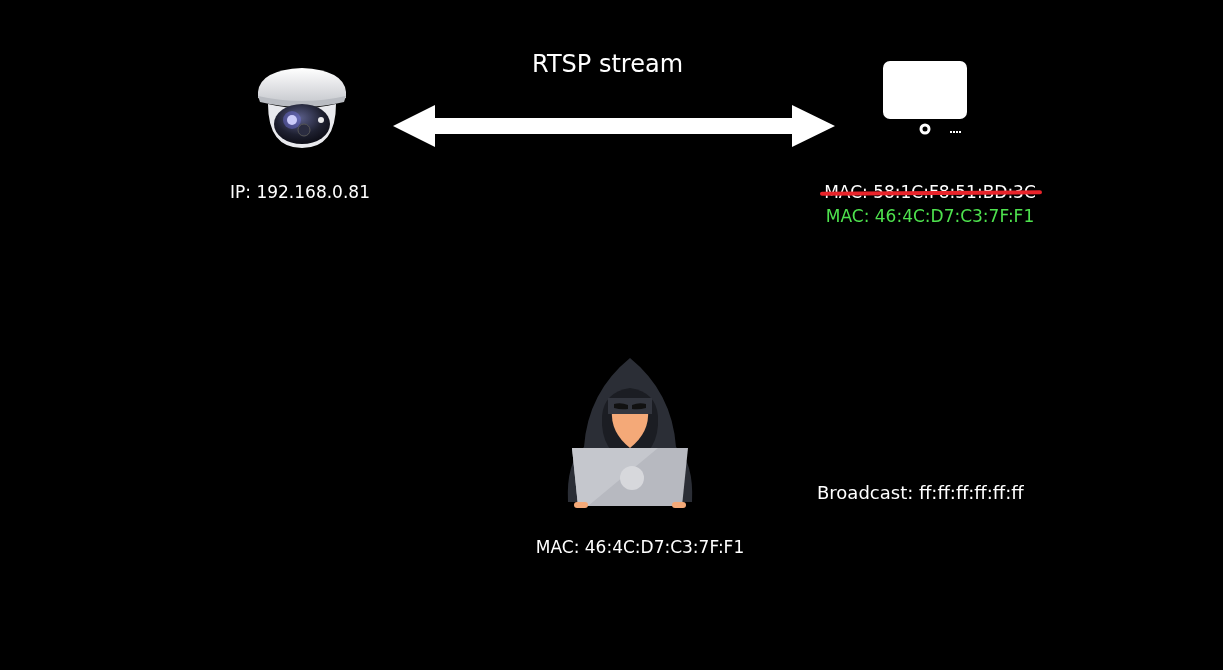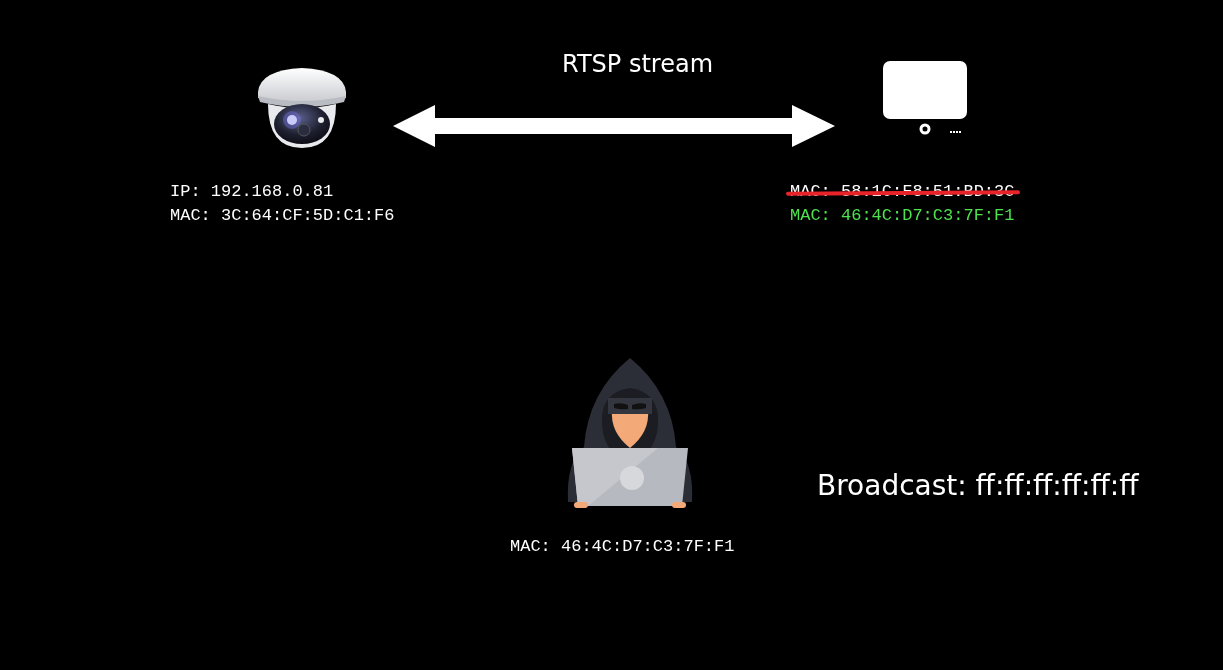--- a/index.html
+++ b/index.html
@@ -1,23 +1,23 @@
 <!DOCTYPE html>
 <html><head>
   <meta charset="utf-8">
   <style>
     html, body { margin: 0; padding: 0; }
     body {
       width: 1223px; height: 670px; background: #000; position: relative; overflow: hidden;
       font-family: "DejaVu Sans", sans-serif; color: #fff;
     }
     .abs { position: absolute; }
-    .label { font-size: 17px; line-height: 24px; text-align: left; white-space: nowrap; font-family: Liberation Mono, monospace; }
-    .title { font-size: 24px; margin-left: 30px; }
-    .broadcast { font-size: 28px; white-space: nowrap; }
+    .label { font-size: 17px; line-height: 24px; text-align: center; white-space: nowrap; }
+    .title { font-size: 24px; }
+    .broadcast { font-size: 18px; white-space: nowrap; margin-top: 13px; }
     .strike-wrap { position: relative; display: inline-block; }
     .strike-line {
       position: absolute; left: -4px; right: -6px; top: 11px; height: 4px;
       background: #e8232a; border-radius: 2px; transform: rotate(-0.4deg);
     }
     .green { color: #4ee24e; }
   </style>
 </head>
 <body>
 
@@ -53,21 +53,20 @@
   <rect x="3" y="3" width="84" height="58" rx="7" ry="7" fill="#fff"></rect>
   <circle cx="45" cy="71" r="4" fill="none" stroke="#fff" stroke-width="3"></circle>
   <rect x="70" y="73" width="2" height="2" fill="#fff"></rect>
   <rect x="73" y="73" width="2" height="2" fill="#fff"></rect>
   <rect x="76" y="73" width="2" height="2" fill="#fff"></rect>
   <rect x="79" y="73" width="2" height="2" fill="#fff"></rect>
 </svg>
 
 <div class="abs label" style="left:170px; top:180px; width:260px;">
   <div>IP: 192.168.0.81</div>
-  <div>MAC: 3C:64:CF:5D:C1:F6</div>
 </div>
 
 <div class="abs label" style="left:790px; top:180px; width:280px;">
   <div>
     <span class="strike-wrap">
       <span>MAC: 58:1C:F8:51:BD:3C</span>
       <span class="strike-line"></span>
     </span>
   </div>
   <div class="green">MAC: 46:4C:D7:C3:7F:F1</div>

